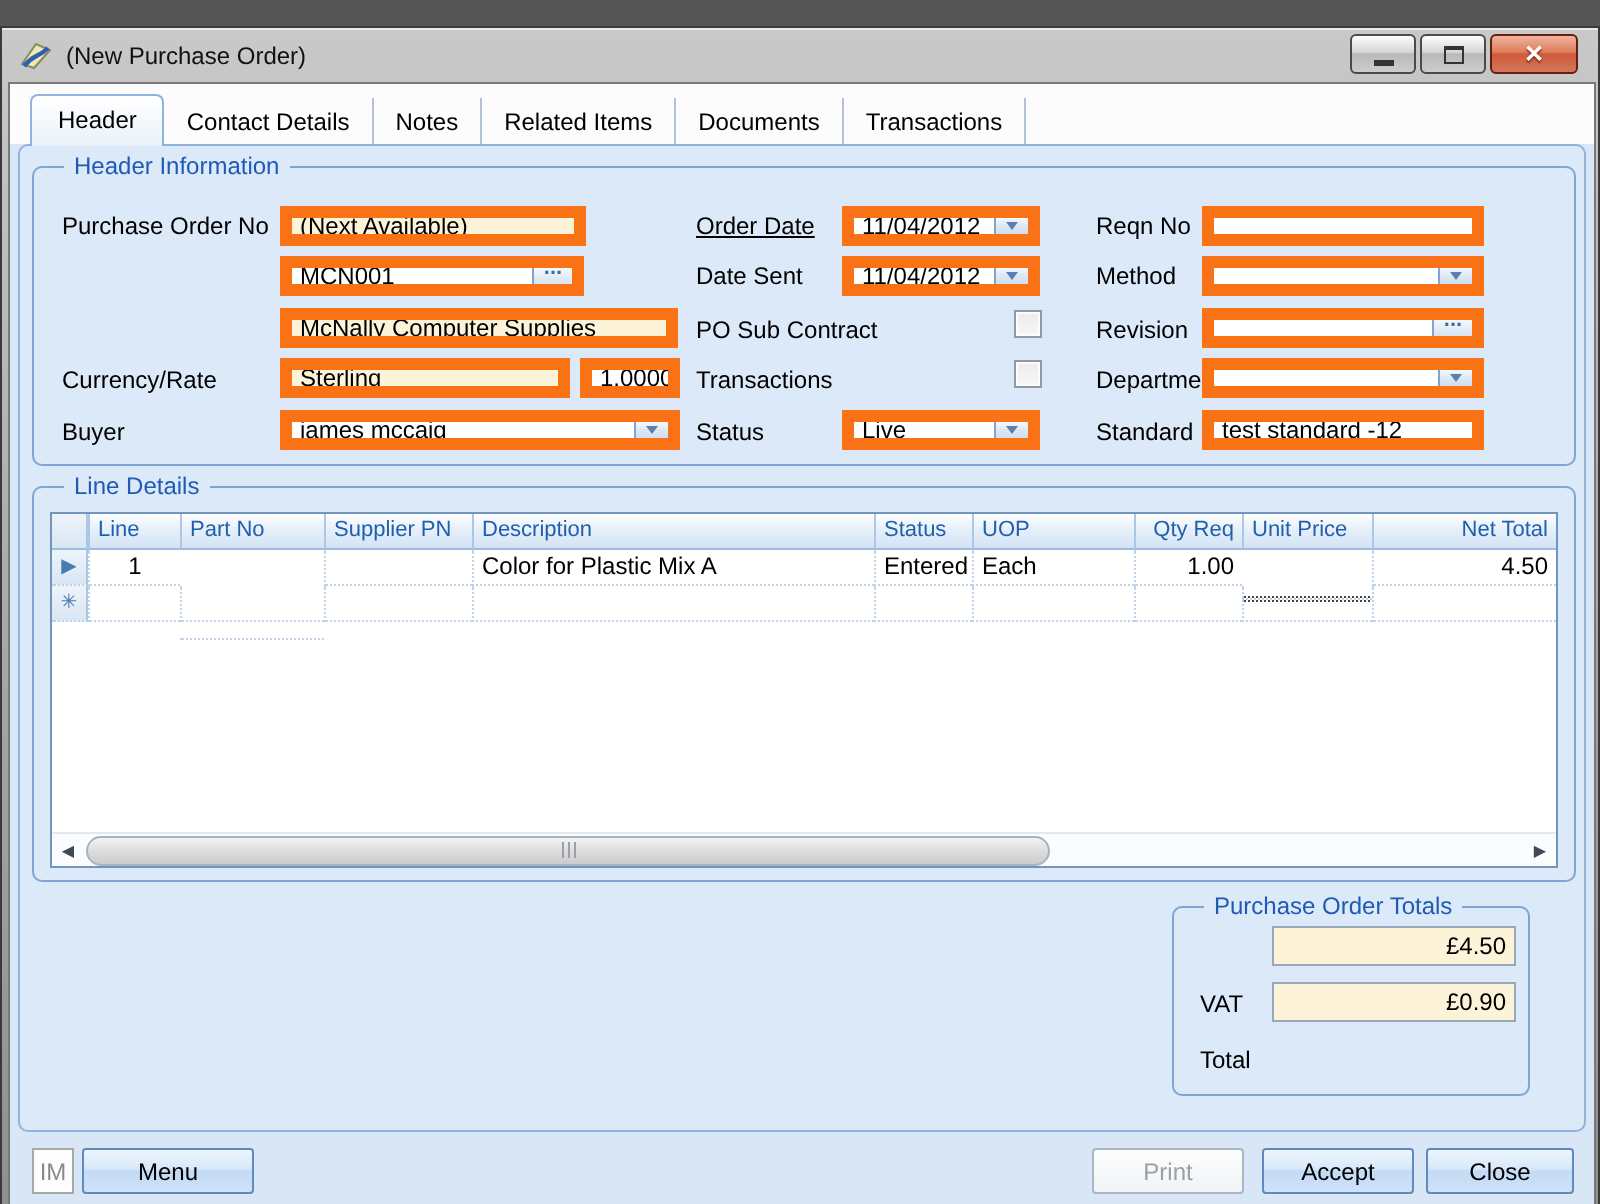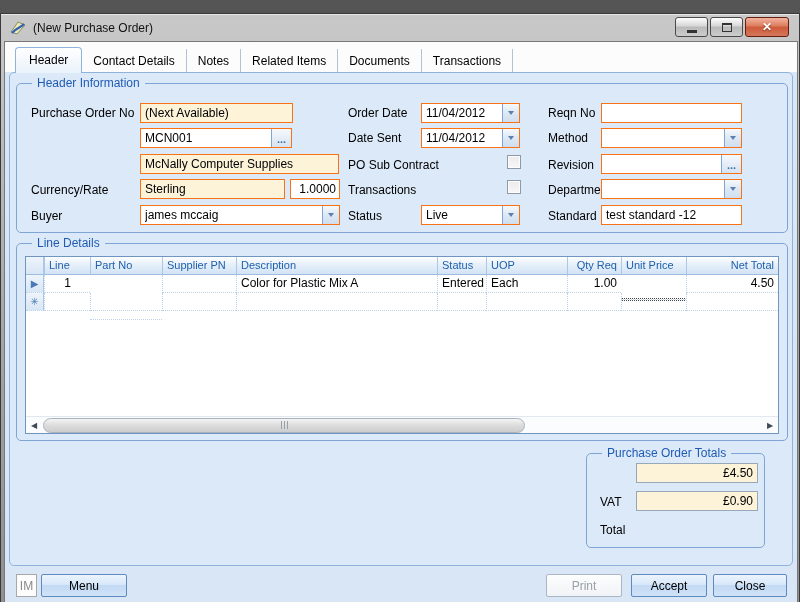--- a/index.html
+++ b/index.html
@@ -36,21 +36,21 @@
 
   .panel { position:absolute; left:4px; top:30px; width:784px; height:494px;
     background:#dce9f8; border:1px solid #8fb3dd; border-radius:5px; z-index:1; }
 
   .group { position:absolute; border:1px solid #7fa5d4; border-radius:5px; }
   .group-title { position:absolute; top:-8px; left:15px; background:#dce9f8;
     padding:0 5px; font-size:12px; color:#1f5bb5; white-space:nowrap; }
 
   .lbl { position:absolute; font-size:12px; color:#000; white-space:nowrap; line-height:14px; }
 
-  .field { position:absolute; height:20px; border:1px solid #f97316; background:#fff;
+  .field { position:absolute; height:20px; border:6px solid #f97316; background:#fff;
     font-size:12px; color:#000; display:flex; align-items:center; padding-left:4px; overflow:hidden; }
   .field .value { flex:1; white-space:nowrap; overflow:hidden; }
   .field.cream { background:#fcf3d9; }
   .field.right .value { text-align:right; padding-right:3px; }
   .dd-btn { width:17px; height:100%; margin-left:auto; border-left:1px solid #7fa5d4;
     background:linear-gradient(180deg,#f5f9fd,#dde8f3 50%,#cfdeee);
     display:flex; align-items:center; justify-content:center; flex:0 0 17px; }
   .dd-arrow { width:0; height:0; border-left:3px solid transparent; border-right:3px solid transparent;
     border-top:4px solid #5b7fb0; }
   .ellipsis-btn { width:20px; height:100%; margin-left:auto; border-left:1px solid #7fa5d4;
@@ -171,21 +171,21 @@
         </div>
 
         <span class="lbl" style="left:14px; top:125px;">Buyer</span>
         <div class="field" style="left:123px; top:121px; width:200px; padding-right:0;">
           <span class="value">james mccaig</span>
           <span class="dd-btn">
               <span class="dd-arrow"></span>
             </span>
         </div>
 
-        <span class="lbl" style="left:331px; top:22px;">Order Date</span>
+        <span class="lbl" style="left:331px; top:22px;text-decoration:underline;">Order Date</span>
         <div class="field" style="left:404px; top:19px; width:99px; padding-right:0;">
           <span class="value">11/04/2012</span>
           <span class="dd-btn">
               <span class="dd-arrow"></span>
             </span>
         </div>
 
         <span class="lbl" style="left:331px; top:47px;">Date Sent</span>
         <div class="field" style="left:404px; top:44px; width:99px; padding-right:0;">
           <span class="value">11/04/2012</span>

